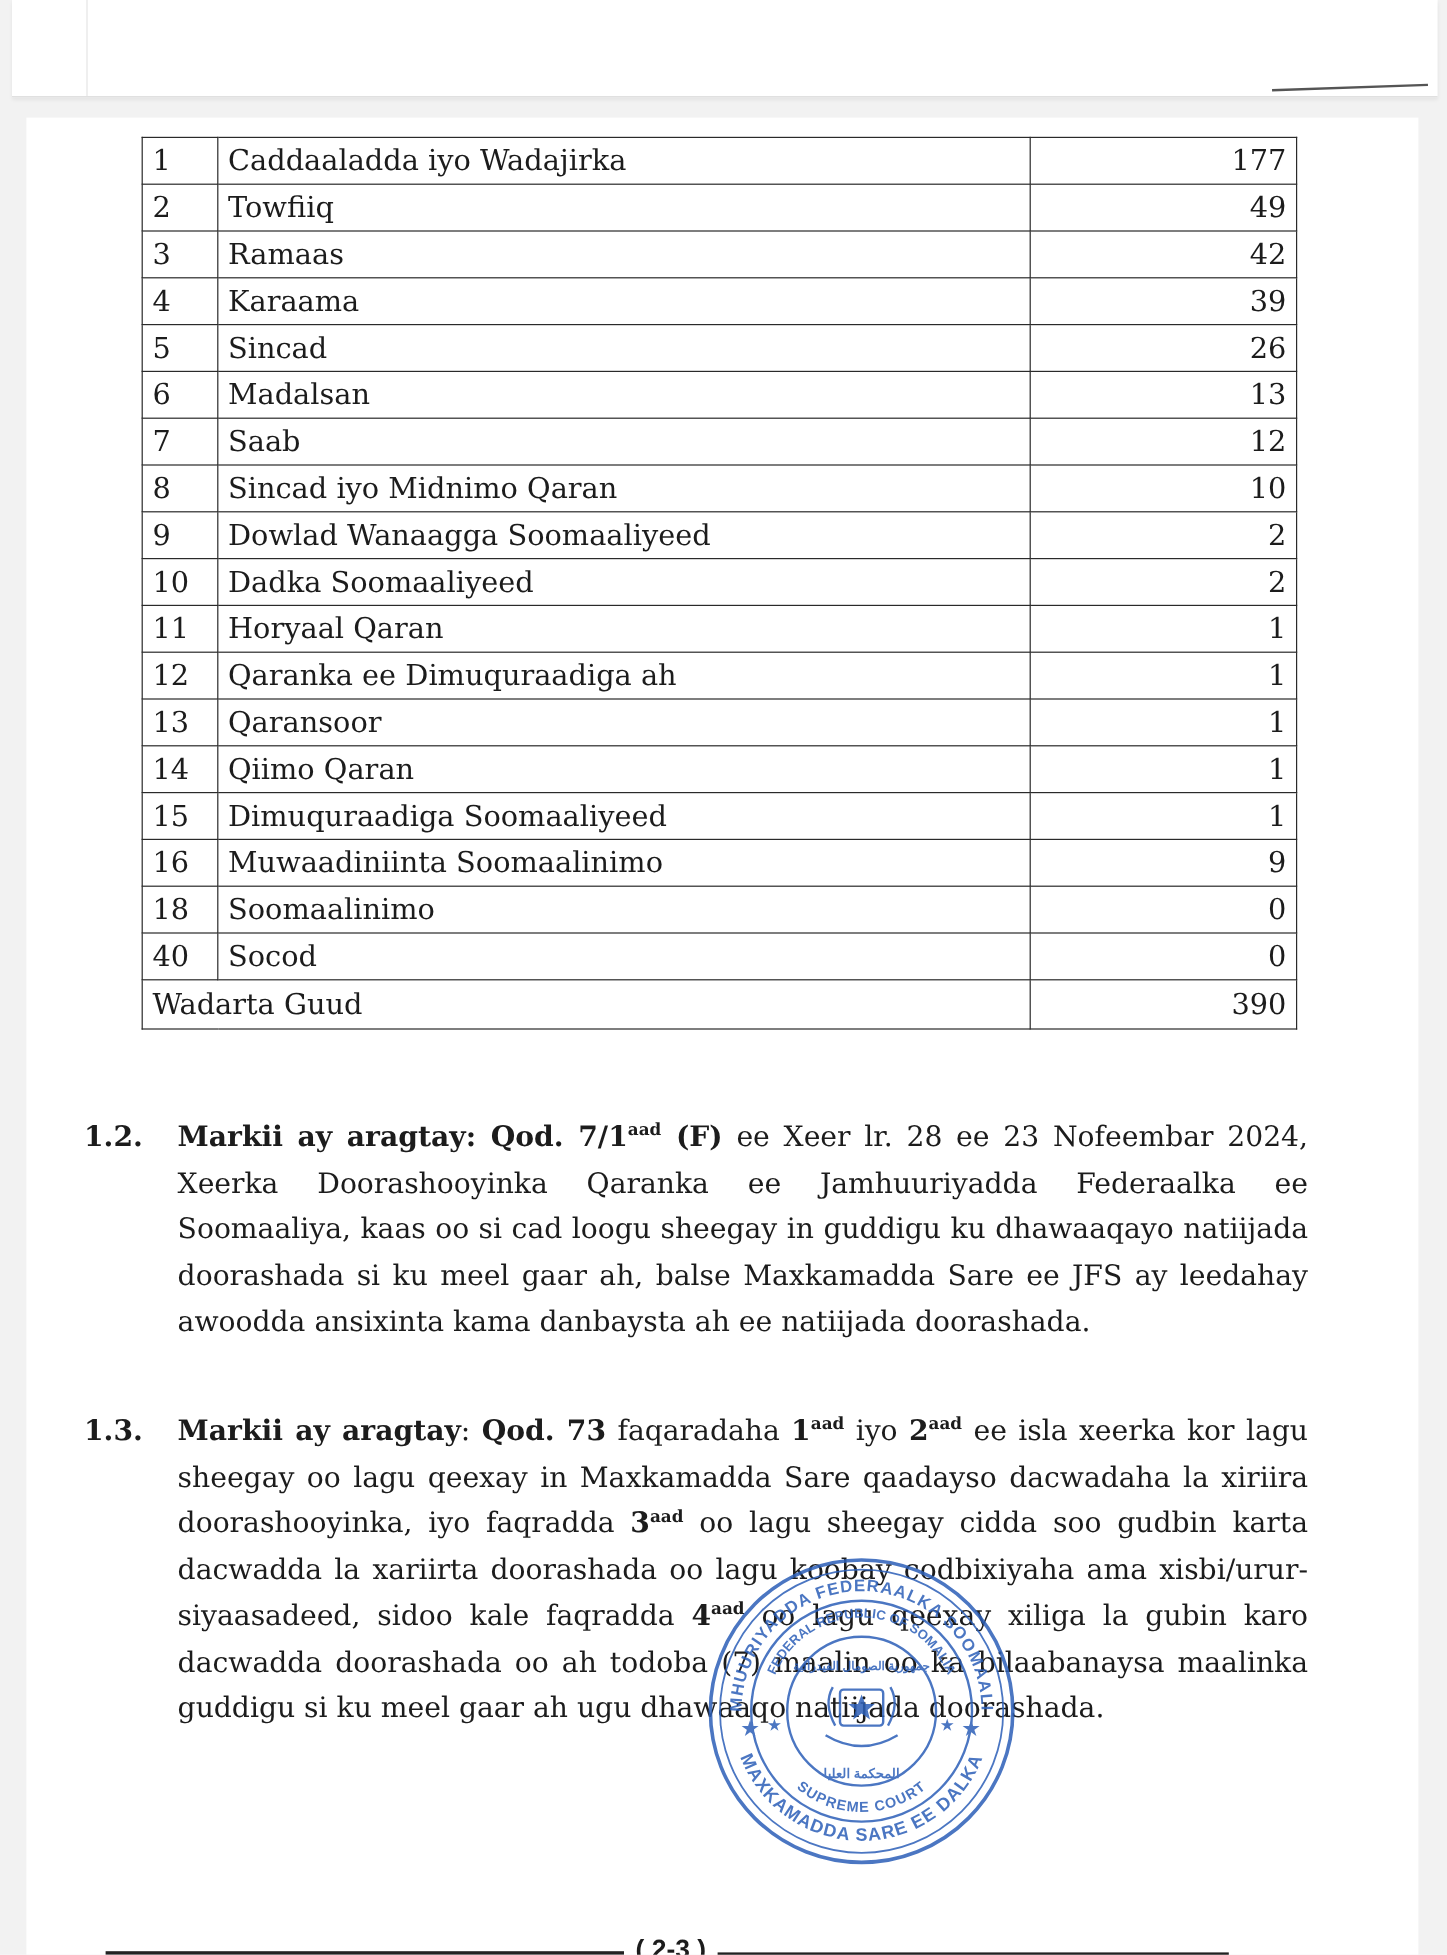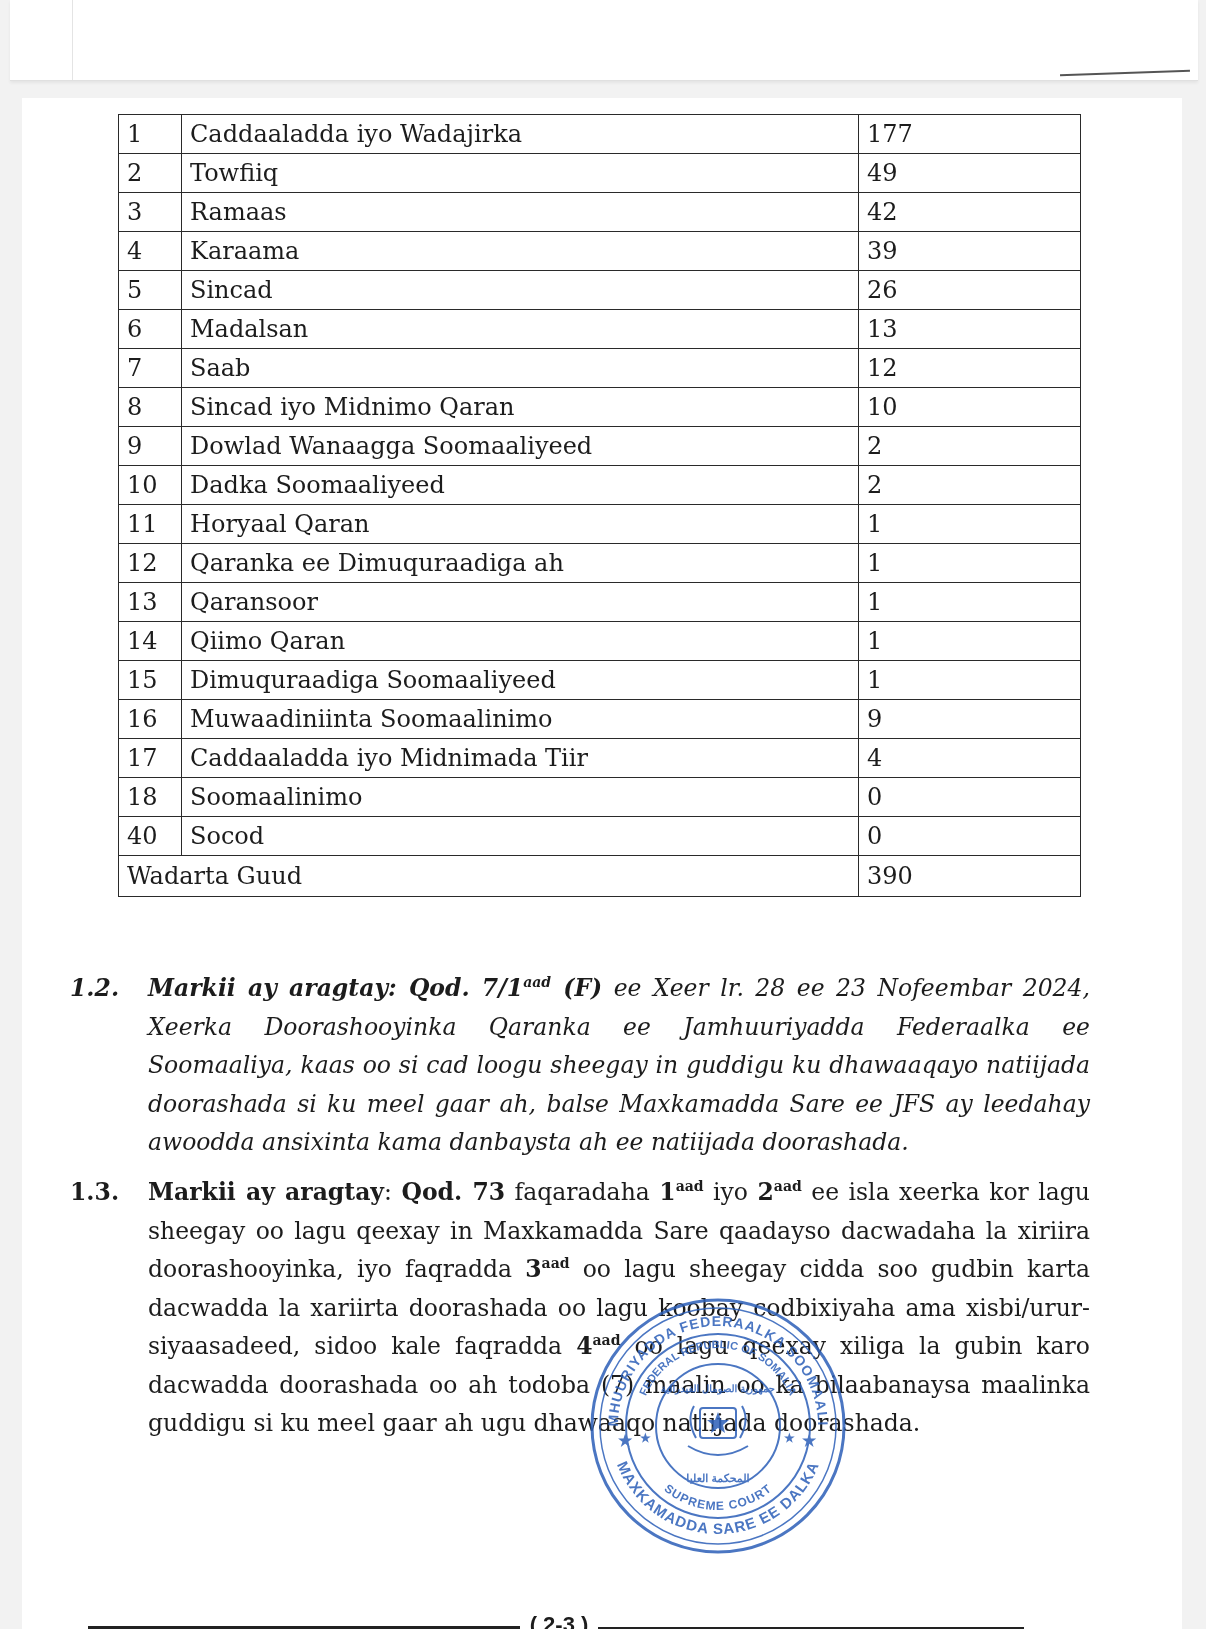--- a/index.html
+++ b/index.html
@@ -30,21 +30,21 @@
     border-collapse: collapse;
     font-size: 24px;
   }
   table.results td {
     border: 1.5px solid #2a2a2a;
     height: 38px; padding: 0 8px; line-height: 38px;
     vertical-align: middle;
   }
   td.num { width: 46px; }
   td.party { width: 660px; margin-top: 28px; }
-  td.votes { text-align: left; padding-right: 8px; }
+  td.votes { text-align: right; padding-right: 8px; }
   tr.total td { font-weight: normal; height: 40px; }
   .para {
     position: absolute; left: 48px; width: 1020px;
     font-size: 23.5px; line-height: 38.5px;
   }
   .para .sec-num {
     position: absolute; left: 0; top: 0; font-weight: bold;
   }
   .para .body {
     margin-left: 78px; text-align: justify;
@@ -149,46 +149,41 @@
         </tr>
         <tr>
           <td class="num">15</td>
           <td class="party">Dimuquraadiga Soomaaliyeed</td>
           <td class="votes">1</td>
         </tr>
         <tr>
           <td class="num">16</td>
           <td class="party">Muwaadiniinta Soomaalinimo</td>
           <td class="votes">9</td>
-        </tr>
-        <tr>
-          <td class="num">17</td>
-          <td class="party">Caddaaladda iyo Midnimada Tiir</td>
-          <td class="votes">4</td>
         </tr>
         <tr>
           <td class="num">18</td>
           <td class="party">Soomaalinimo</td>
           <td class="votes">0</td>
         </tr>
         <tr>
           <td class="num">40</td>
           <td class="party">Socod</td>
           <td class="votes">0</td>
         </tr>
       </tbody>
     <tfoot>
       <tr class="total">
         <td colspan="2">Wadarta Guud</td>
         <td class="votes">390</td>
       </tr>
     </tfoot>
   </table>
 
-  <div class="para" style="top:871px;font-style:italic;">
+  <div class="para" style="top:830px;">
     <span class="sec-num">1.2.</span>
     <div class="body"><b><span>Markii ay aragtay: Qod. 7/1</span><sup>aad</sup><span> (F)</span></b><span> ee Xeer lr. 28 ee 23 Nofeembar 2024, Xeerka Doorashooyinka Qaranka ee Jamhuuriyadda Federaalka ee Soomaaliya, kaas oo si cad loogu sheegay in guddigu ku dhawaaqayo natiijada doorashada si ku meel gaar ah, balse Maxkamadda Sare ee JFS ay leedahay awoodda ansixinta kama danbaysta ah ee natiijada doorashada.</span></div>
   </div>
 
   <div class="para" style="top:1075px;">
     <span class="sec-num">1.3.</span>
     <div class="body"><b>Markii ay aragtay</b><span>: </span><b>Qod. 73</b><span> faqaradaha </span><b>1</b><sup><b>aad</b></sup><span> iyo </span><b>2</b><sup><b>aad</b></sup><span> ee isla xeerka kor lagu sheegay oo lagu qeexay in Maxkamadda Sare qaadayso dacwadaha la xiriira doorashooyinka, iyo faqradda </span><b>3</b><sup><b>aad</b></sup><span> oo lagu sheegay cidda soo gudbin karta dacwadda la xariirta doorashada oo lagu koobay codbixiyaha ama xisbi/urur-siyaasadeed, sidoo kale faqradda </span><b>4</b><sup><b>aad</b></sup><span> oo lagu qeexay xiliga la gubin karo dacwadda doorashada oo ah todoba (7) maalin oo ka bilaabanaysa maalinka guddigu si ku meel gaar ah ugu dhawaaqo natiijada doorashada.</span></div>
   </div>
 
   <svg class="stamp" viewBox="0 0 260 260">

